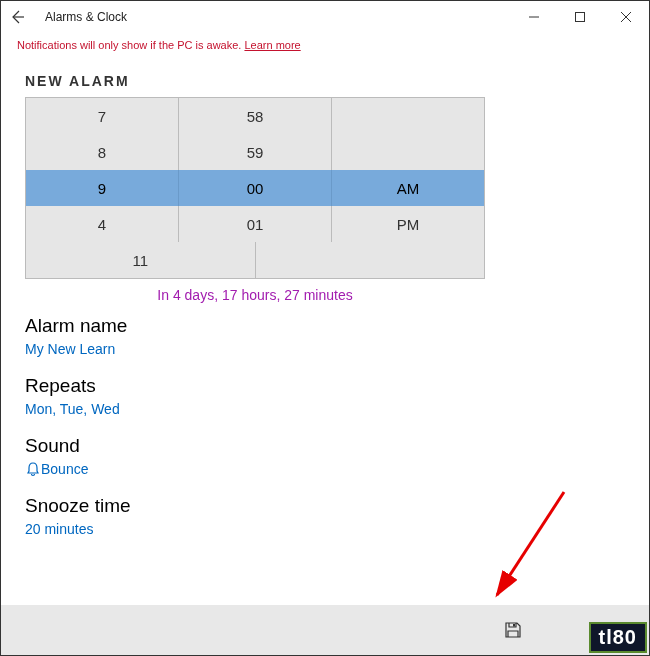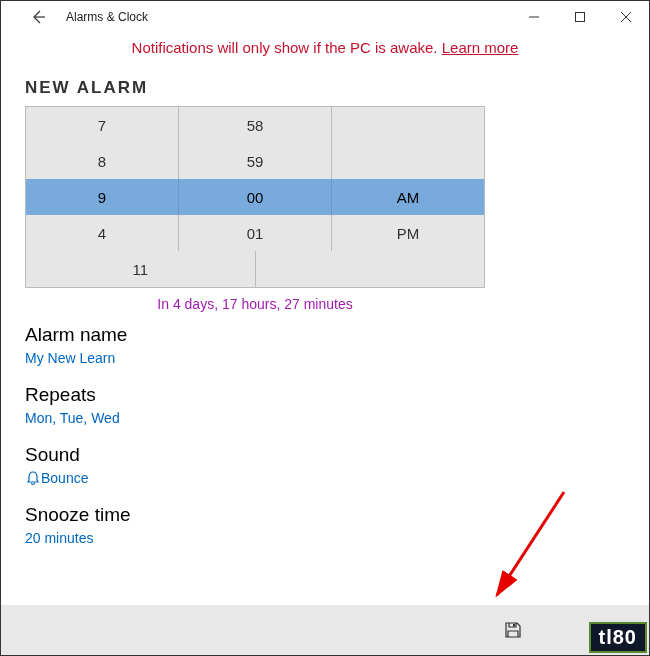--- a/index.html
+++ b/index.html
@@ -14,21 +14,21 @@
       height: 656px;
       background: #fff;
       color: #000;
       position: relative;
       border: 1px solid #333;
     }
     .titlebar {
       height: 32px;
       display: flex;
       align-items: center;
-      padding-left: 25px;
+      padding-left: 4px;
     }
     .back-btn {
       width: 24px;
       height: 24px;
       display: flex;
       align-items: center;
       justify-content: center;
       cursor: pointer;
     }
     .title-text {
@@ -44,32 +44,31 @@
       width: 46px;
       height: 30px;
       display: flex;
       align-items: center;
       justify-content: center;
       cursor: pointer;
     }
     .notification-bar {
       padding: 6px 16px 8px 16px;
       color: #c4122e;
-      font-size: 15px;
-      text-align: center;
+      font-size: 11px;
     }
     .notification-bar a {
       color: #c4122e;
       text-decoration: underline;
     }
     .content {
       padding: 0 24px;
     }
     .page-title {
-      font-size: 17px;
+      font-size: 14px;
       font-weight: 700;
       letter-spacing: 2px;
       margin: 14px 0 8px 0;
       color: #333;
     }
     .time-picker {
       width: 460px;
       border: 1px solid #bbb;
       background: #e6e6e6;
     }

